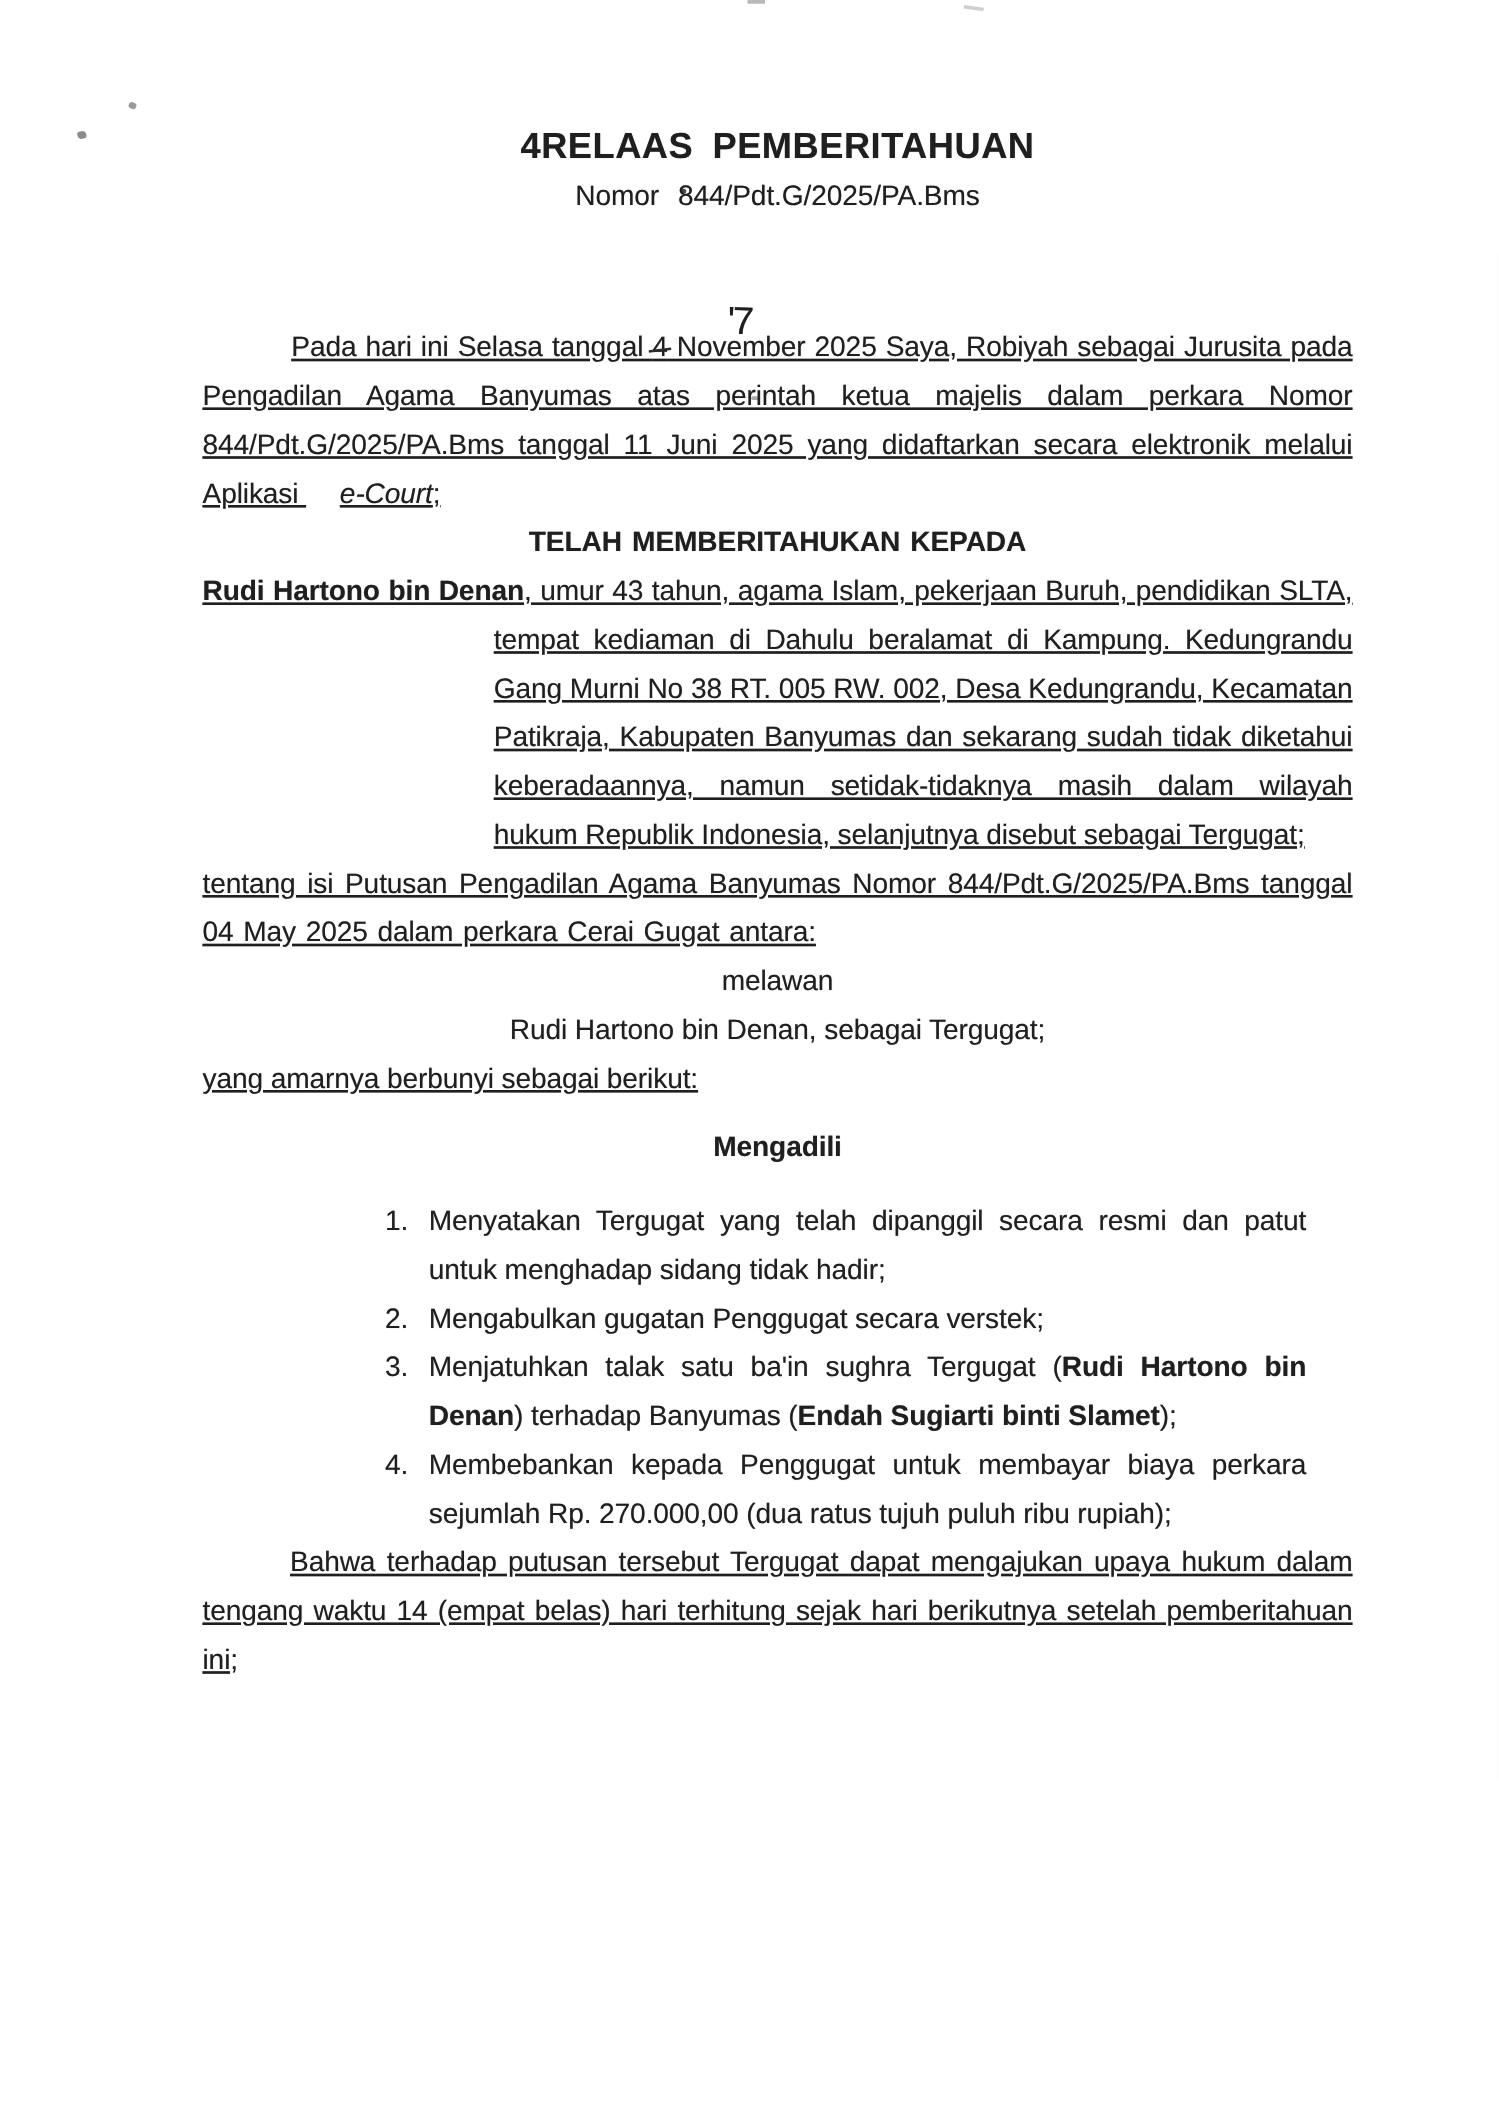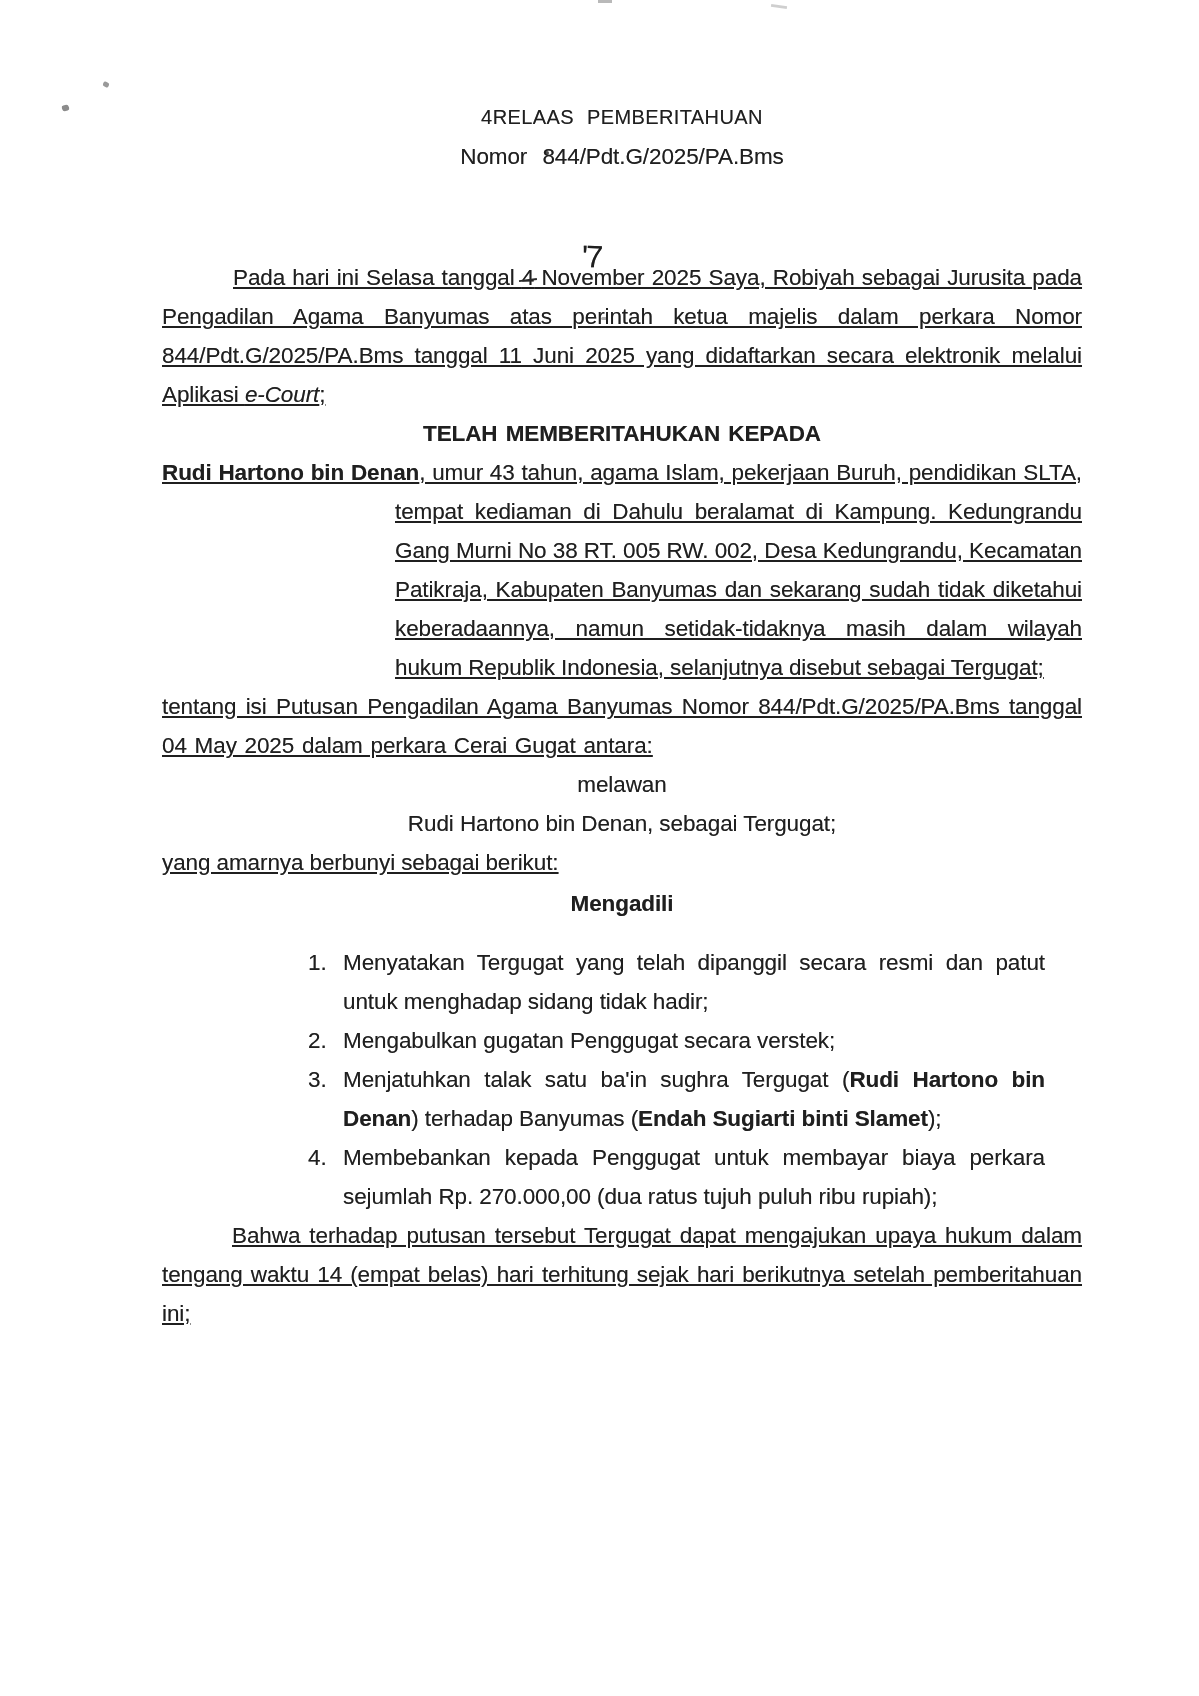--- a/index.html
+++ b/index.html
@@ -10,30 +10,30 @@
     font-family:"Liberation Sans","DejaVu Sans",sans-serif;
     color:#1f1f1f;
   }
   .doc{
     position:absolute;left:162px;top:98px;width:920px;
     font-size:22.5px;line-height:39px;letter-spacing:-0.1px;
     text-shadow:0 0 0.6px rgba(30,30,30,0.5);
   }
   .doc p{margin:0;text-decoration:underline;}
   .b{font-weight:bold;}
-  .i{font-style:italic;}
+  .i{font-style:italic;margin-left:27px;}
   .center{text-align:center;}
   .just{text-align:justify;}
-  .title{font-weight:normal;font-size:20px;word-spacing:7px;letter-spacing:0.4px;}
+  .title{font-weight:bold;font-size:29px;word-spacing:7px;letter-spacing:0.4px;}
   .numline{word-spacing:9px;margin-bottom:82px;}
   .ind{text-indent:71px;}
   .ws{word-spacing:1.6px;}
   .hang{padding-left:233px;text-indent:-233px;}
   .amar-intro{margin-top:7px;}
-  .mengadili{margin-top:2px;margin-bottom:20px;font-weight:bold;}
+  .mengadili{margin-top:16px;margin-bottom:20px;font-weight:bold;}
   ol.verdict{list-style:none;margin:0 0 0 146px;padding:0;counter-reset:vi;width:737px;}
   ol.verdict li{counter-increment:vi;position:relative;padding-left:35px;text-align:justify;}
   ol.verdict li::before{content:counter(vi) ".";position:absolute;left:0;top:0;}
   
   .noted{position:relative;}
   .strike{position:relative;}
   .strike::after{
     content:"";position:absolute;left:-3px;right:-3px;top:54%;height:2.4px;
     background:#2a2a2a;transform:rotate(-7deg);
   }

